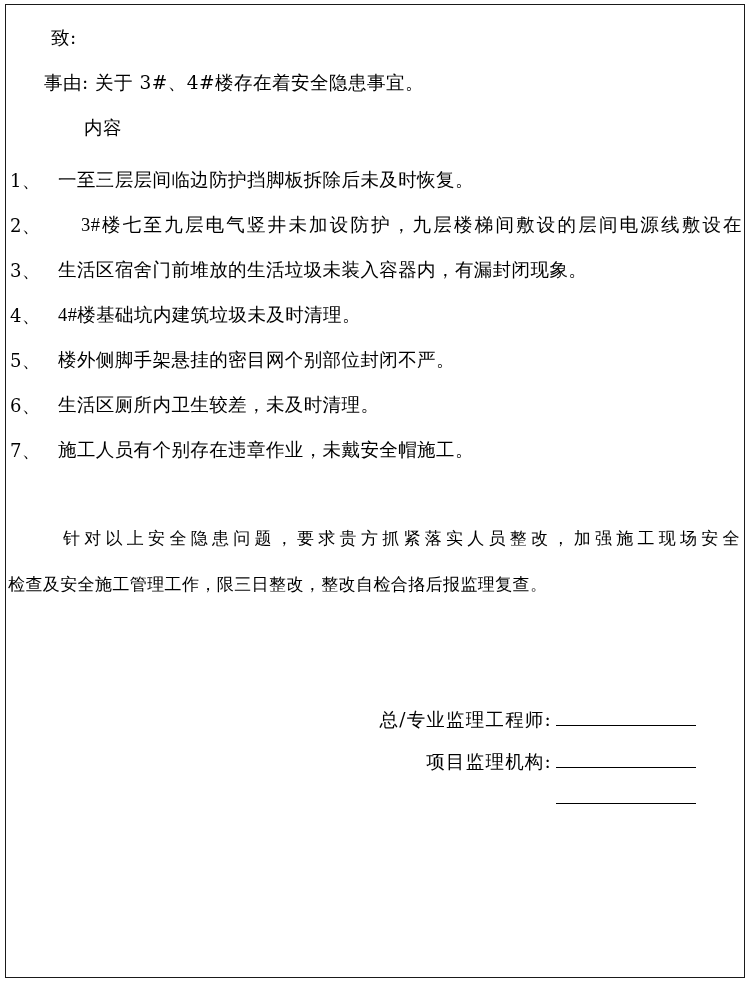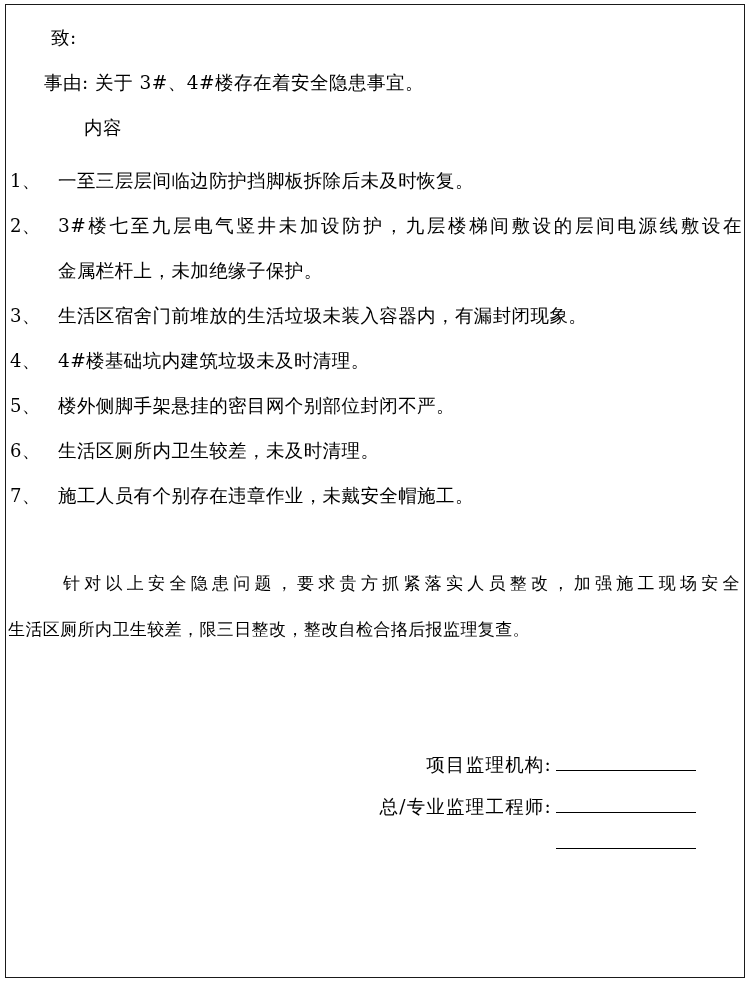--- a/index.html
+++ b/index.html
@@ -70,25 +70,27 @@
     box-sizing: border-box;
     font-size: 18px;
     letter-spacing: 0.5px;
   }
   .item-text {
     flex: 1 1 auto;
     letter-spacing: 0.4px;
     text-align: justify;
     text-justify: inter-ideograph;
     padding-right: 2px;
+    font-family: Liberation Serif, serif;
   }
   .item-text .ln { display: block; white-space: pre-wrap; }
   .item-text .ln.just {
     text-align: justify;
     text-align-last: justify;
+    margin-left: 23px;
   }
 
   
   .closing {
     margin-top: 42px;
     font-size: 17px;
     line-height: 46px;
     letter-spacing: 0.4px;
     padding-left: 2px;
     padding-right: 4px;
@@ -144,21 +146,20 @@
         <div class="item-num">1、</div>
         <div class="item-text">
           <span class="ln">一至三层层间临边防护挡脚板拆除后未及时恢复。</span>
         </div>
       </div>
 
       <div class="item">
         <div class="item-num">2、</div>
         <div class="item-text">
           <span class="ln just">3#楼七至九层电气竖井未加设防护，九层楼梯间敷设的层间电源线敷设在</span>
-          <span class="ln">金属栏杆上，未加绝缘子保护。</span>
         </div>
       </div>
 
       <div class="item">
         <div class="item-num">3、</div>
         <div class="item-text">
           <span class="ln">生活区宿舍门前堆放的生活垃圾未装入容器内，有漏封闭现象。</span>
         </div>
       </div>
 
@@ -187,35 +188,35 @@
         <div class="item-num">7、</div>
         <div class="item-text">
           <span class="ln">施工人员有个别存在违章作业，未戴安全帽施工。</span>
         </div>
       </div>
 
     </div>
 
     <div class="closing">
       <span class="ln first">针对以上安全隐患问题，要求贵方抓紧落实人员整改，加强施工现场安全</span>
-      <span class="ln">生活区厕所内卫生较差，限三日整改，整改自检合挌后报监理复查。</span>
+      <span class="ln">检查及安全施工管理工作，限三日整改，整改自检合挌后报监理复查。</span>
     </div>
 
     <div class="signatures">
+
+      <div class="sig-row">
+        <span class="sig-label">总/专业监理工程师:</span>
+        <span class="sig-rule"></span>
+      </div>
 
       <div class="sig-row">
         <span class="sig-label">项目监理机构:</span>
         <span class="sig-rule"></span>
       </div>
 
       <div class="sig-row">
-        <span class="sig-label">总/专业监理工程师:</span>
-        <span class="sig-rule"></span>
-      </div>
-
-      <div class="sig-row">
         <span class="sig-rule"></span>
       </div>
 
     </div>
 
   </div>
 </div>
 
 </body></html>

